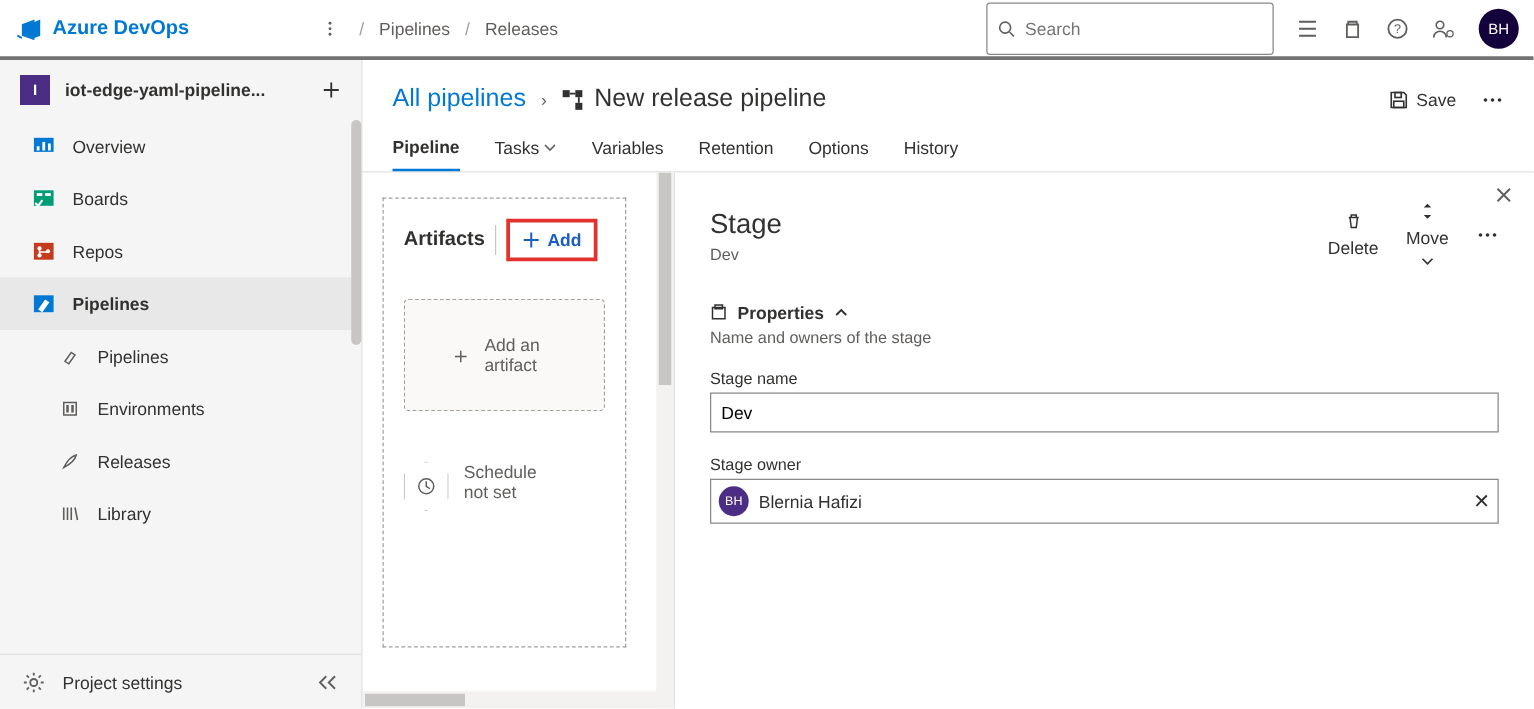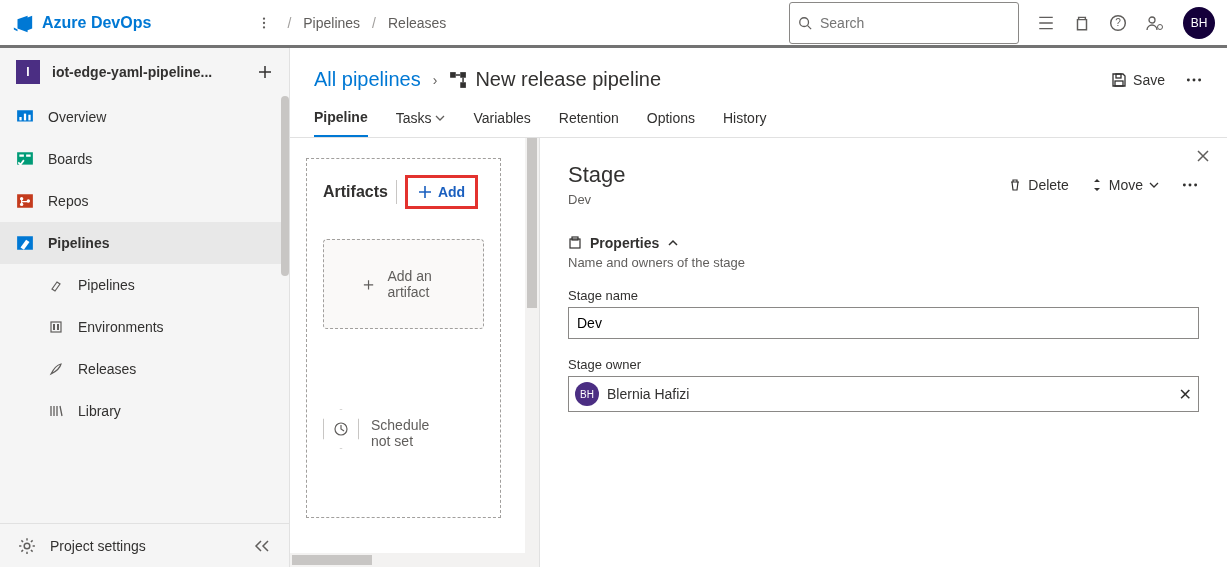--- a/index.html
+++ b/index.html
@@ -56,21 +56,21 @@
   .sb-project {
     height:48px; display:flex; align-items:center; padding:0 16px; gap:12px;
     font-weight:600;
   }
   .sb-project .proj-badge {
     width:24px; height:24px; background:#4b2e83; color:#fff;
     display:flex; align-items:center; justify-content:center; font-size:12px;
   }
   .sb-project .plus { margin-left:auto; color:#323130; }
   .sb-item {
-    height:42px; display:flex; align-items:center; padding:0 16px; gap:14px;
+    height:42px; display:flex; align-items:center; padding:0 26px; gap:14px;
     cursor:pointer; color:#323130;text-align:right;
   }
   .sb-item.active { font-weight:600; background:#e8e8e8; }
   .sb-sub .sb-item { padding-left:48px; font-weight:400; }
   .sb-spacer { flex:1; }
   .sb-settings {
     height:44px; display:flex; align-items:center; padding:0 18px;
     border-top:1px solid #e1e1e1; gap:14px;
   }
   .sb-settings .collapse { margin-left:auto; }
@@ -121,34 +121,34 @@
   .add-highlight {
     border:3px solid #e3322e; padding:6px 10px;
     display:flex; align-items:center; gap:6px; color:#1a5fbf; font-weight:600;
   }
   .artifact-card {
     border:1px dashed #a19f9d; background:#faf9f8; border-radius:4px;
     height:90px; display:flex; align-items:center; justify-content:center;
     gap:10px; color:#605e5c; margin-bottom:40px;
   }
   .artifact-card .plus-grey { font-size:18px; }
-  .schedule-row { display:flex; align-items:flex-end; gap:12px; color:#605e5c;margin-top:40px; }
+  .schedule-row { display:flex; align-items:flex-start; gap:12px; color:#605e5c; }
   .hex {
     width:36px; height:40px; display:flex; align-items:center; justify-content:center;
     background:#fff; border:1px solid #c8c6c4;
     clip-path: polygon(50% 0, 100% 25%, 100% 75%, 50% 100%, 0 75%, 0 25%);
   }
 
   
   .stage-panel { flex:1; padding:24px 28px; position:relative; }
   .close-x { position:absolute; right:16px; top:10px; cursor:pointer; color:#605e5c;}
   .stage-top { display:flex; align-items:center; }
   .stage-title { font-size:22px; font-weight:400; }
   .stage-actions { margin-left:auto; display:flex; align-items:center; gap:22px; color:#323130;}
-  .stage-action { display:flex; align-items:center; gap:6px; cursor:pointer; }
+  .stage-action { display:flex; align-items:center; gap:6px; cursor:pointer;flex-direction:column; }
   .stage-sub { margin-top:4px; color:#605e5c; font-size:13px;}
   .props-head { margin-top:28px; display:flex; align-items:center; gap:8px; font-weight:600;}
   .props-desc { color:#605e5c; margin-top:4px; font-size:13px;}
   .field-label { margin-top:18px; font-size:13px; }
   .field-input {
     margin-top:4px; width:100%; height:32px; border:1px solid #8a8886;
     padding:0 8px; font-size:14px; outline:none;
   }
   .owner-row {
     margin-top:4px; height:36px; border:1px solid #8a8886;

